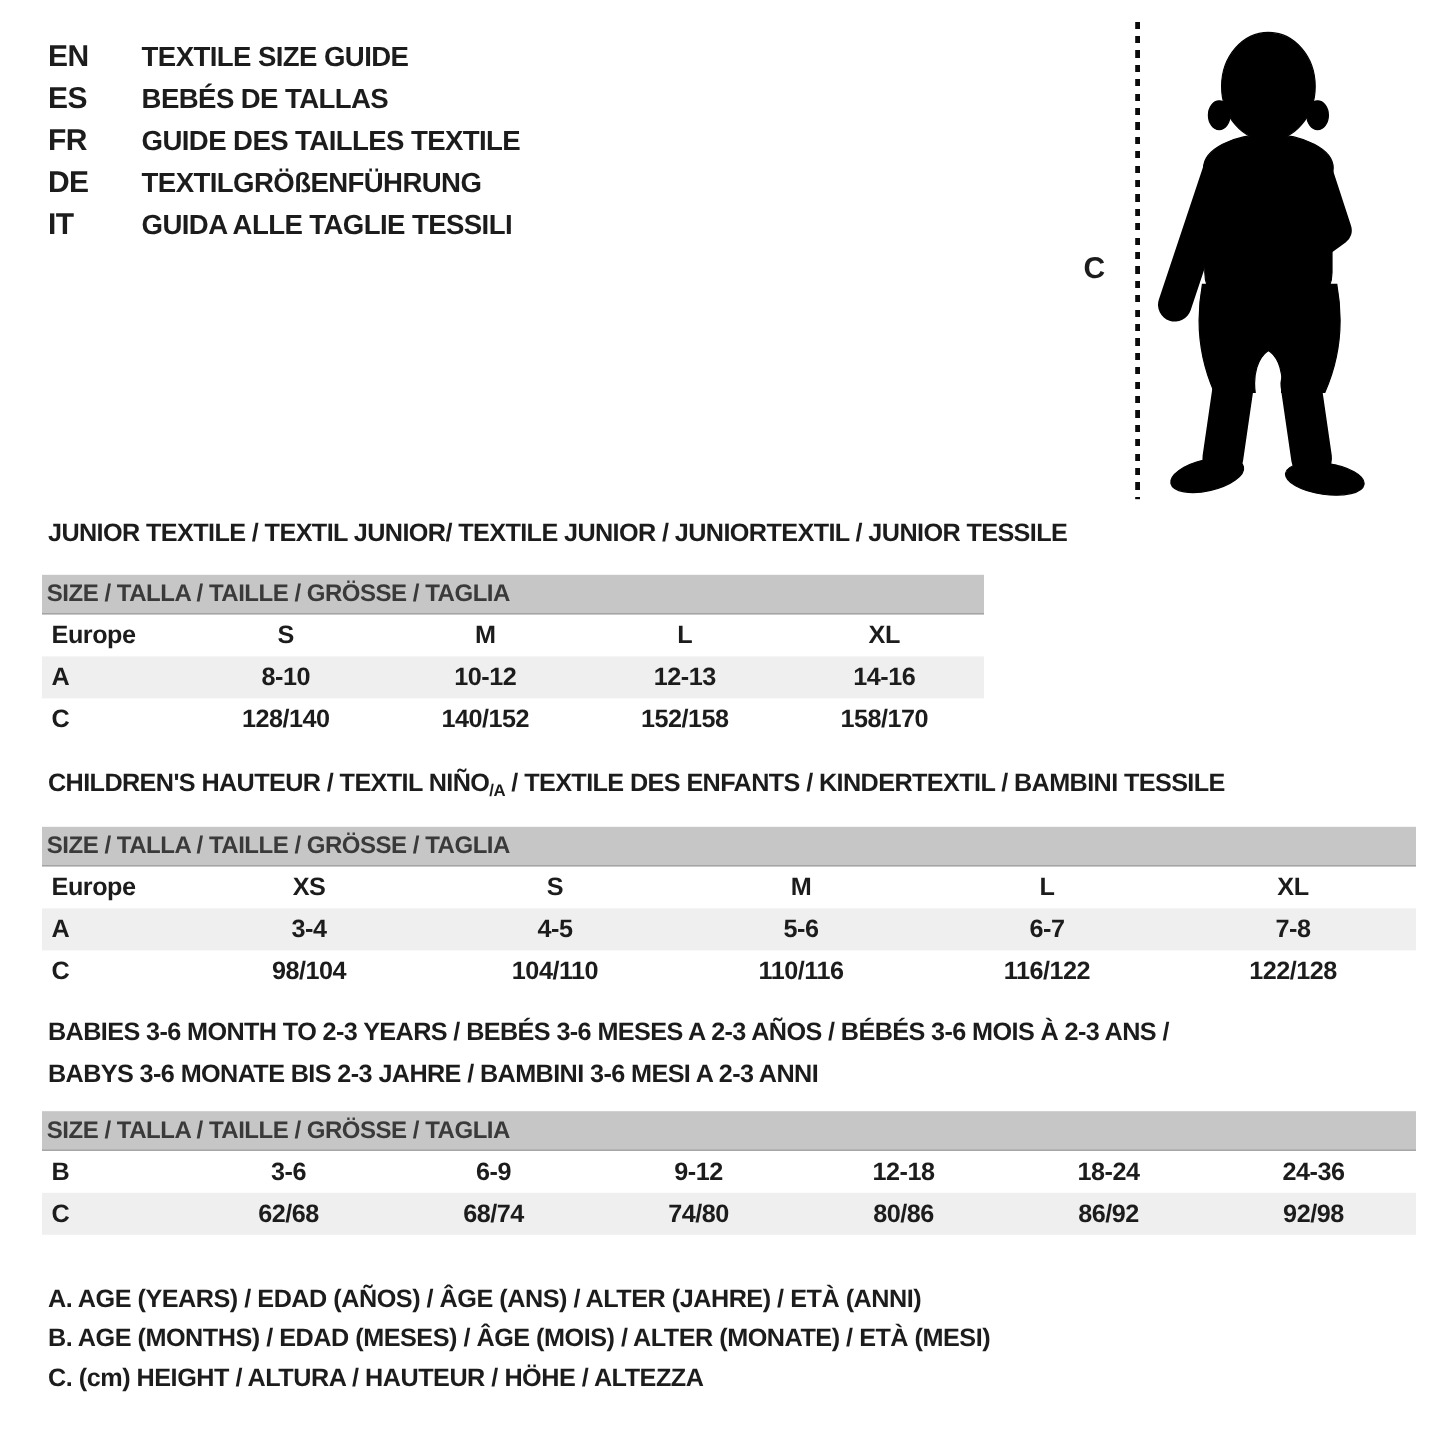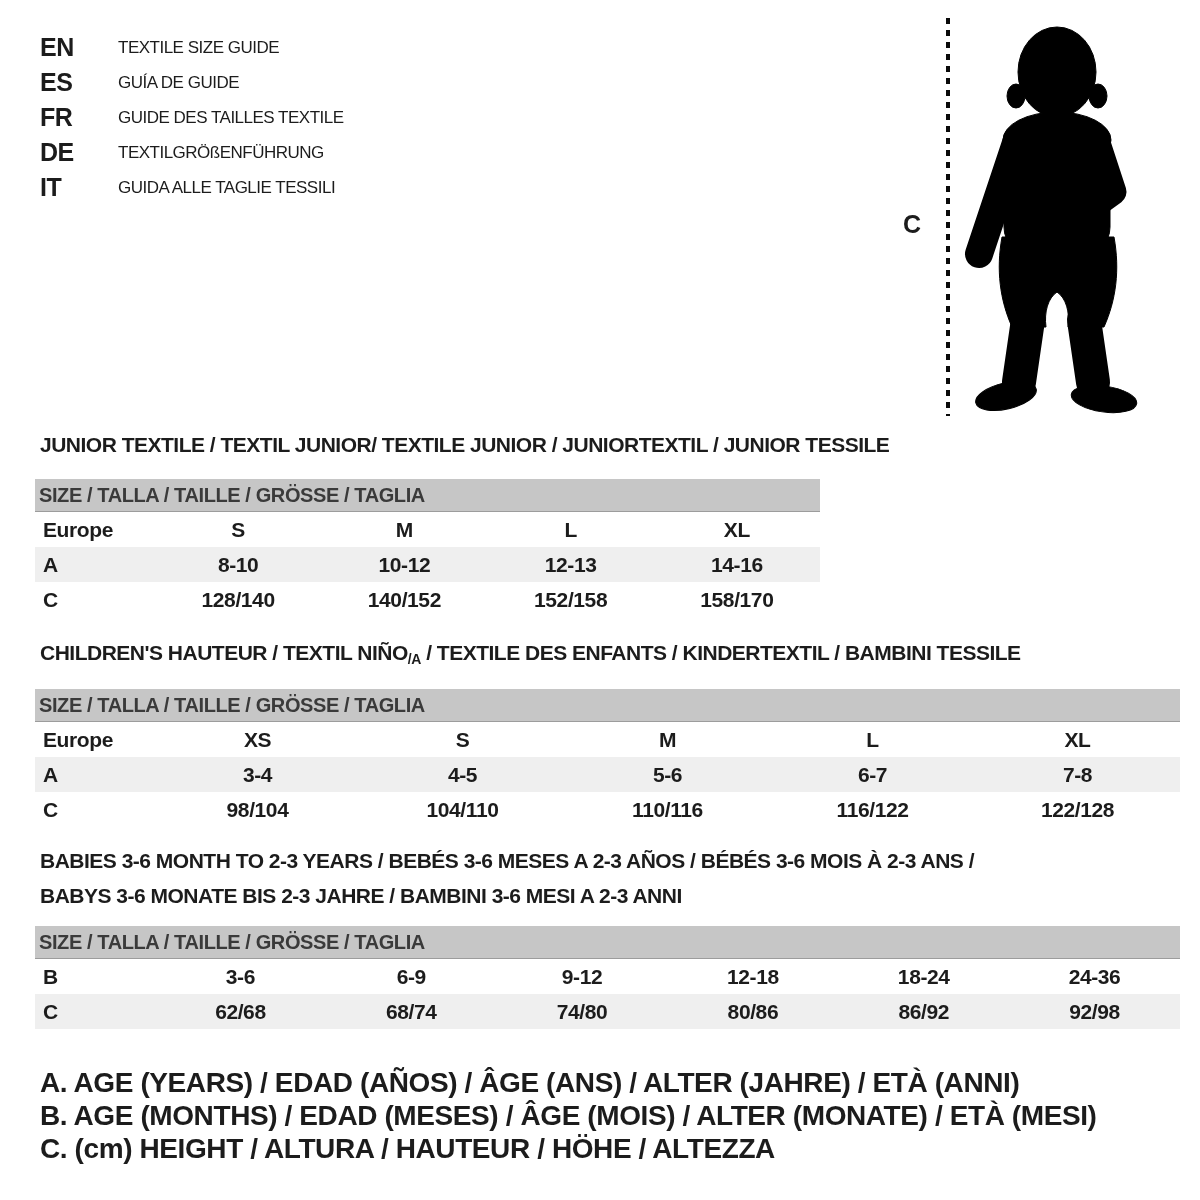--- a/index.html
+++ b/index.html
@@ -13,21 +13,21 @@
     font-family: "Liberation Sans", sans-serif;
     color: #1c1c1c;
   }
 
   
   .lang-block { position: absolute; left: 40px; top: 30px; }
   .lang-row { display: flex; height: 35px; line-height: 35px; }
   .lang-code {
     width: 78px; font-size: 25px; font-weight: 700; letter-spacing: -0.5px;
   }
-  .lang-label { font-size: 17px; font-weight: 400; letter-spacing: -0.5px; }
+  .lang-label { font-size: 23px; font-weight: 700; letter-spacing: -0.5px; }
 
   
   .measure-line {
     position: absolute; left: 946px; top: 18px; width: 4px; height: 398px;
     background-image: repeating-linear-gradient(to bottom,
       #0a0a0a 0px, #0a0a0a 6px, transparent 6px, transparent 12px);
   }
   .measure-label {
     position: absolute; left: 903px; top: 210px;
     font-size: 25px; font-weight: 700;
@@ -43,21 +43,21 @@
   .section-title .sub { font-size: 14px; vertical-align: -4px; }
   #junior-title   { top: 433px; }
   #children-title { top: 641px; }
   #babies-title-1 { top: 849px; }
   #babies-title-2 { top: 884px; text-align: right; }
 
   
   .legend { position: absolute; left: 40px; top: 1066px; }
   .legend-line {
     height: 33px; line-height: 33px;
-    font-size: 28px; font-weight: 700; letter-spacing: -0.4px;
+    font-size: 21px; font-weight: 700; letter-spacing: -0.4px;
     white-space: nowrap;
   }
 
   
   .size-table { position: absolute; left: 35px; }
   #junior-table   { top: 479px; width: 785px;  }
   #children-table { top: 689px; width: 1145px; }
   #babies-table   { top: 926px; width: 1145px; }
 
   .thead {
@@ -82,21 +82,21 @@
 
 <div class="page">
 
   <div class="lang-block">
     <div class="lang-row">
       <span class="lang-code">EN</span>
       <span class="lang-label">TEXTILE SIZE GUIDE</span>
     </div>
     <div class="lang-row">
       <span class="lang-code">ES</span>
-      <span class="lang-label">GUÍA DE GUIDE</span>
+      <span class="lang-label">BEBÉS DE TALLAS</span>
     </div>
     <div class="lang-row">
       <span class="lang-code">FR</span>
       <span class="lang-label">GUIDE DES TAILLES TEXTILE</span>
     </div>
     <div class="lang-row">
       <span class="lang-code">DE</span>
       <span class="lang-label">TEXTILGRÖßENFÜHRUNG</span>
     </div>
     <div class="lang-row">

